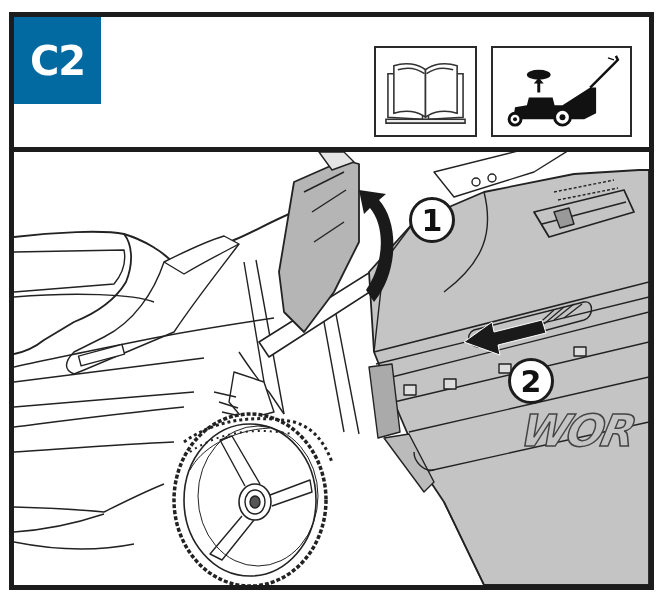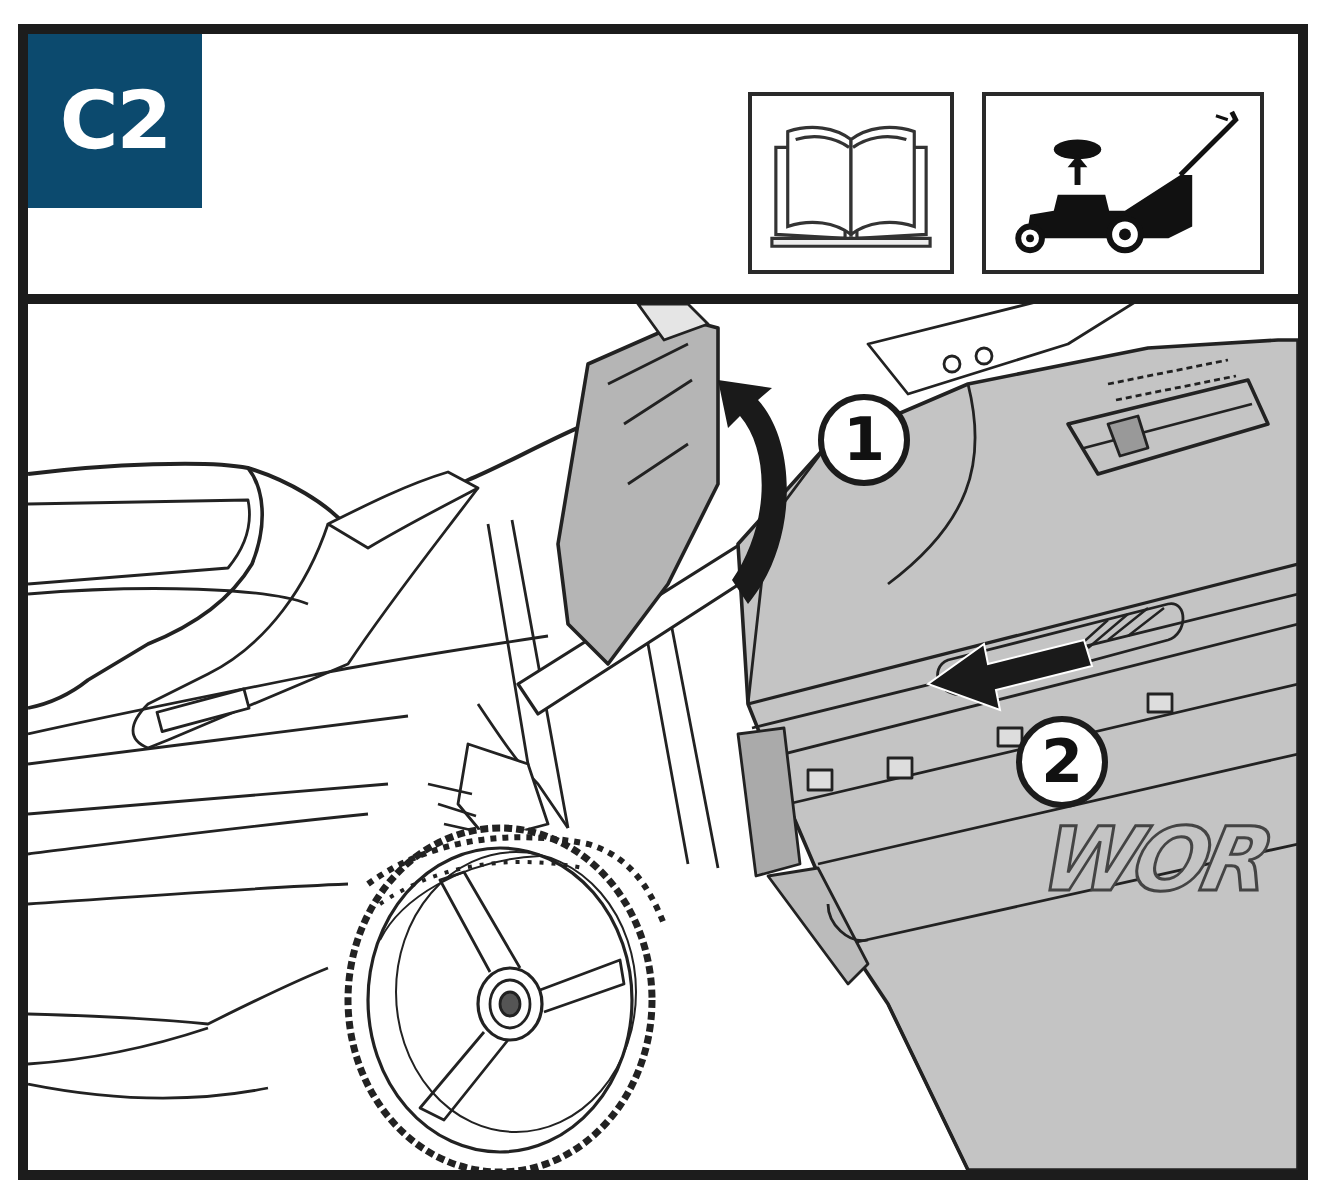--- a/index.html
+++ b/index.html
@@ -3,21 +3,21 @@
   <meta charset="utf-8">
   <style>
     html, body { margin: 0; padding: 0; background: #ffffff; }
     body { width: 662px; height: 596px; position: relative; overflow: hidden;
            font-family: "DejaVu Sans", sans-serif; }
     .panel { position: absolute; left: 9px; top: 12px; width: 645px; height: 578px;
              box-sizing: border-box; border: 5px solid #1c1c1c; background: #fff; }
     .header { position: absolute; left: 0; top: 0; width: 635px; height: 135px;
               border-bottom: 5px solid #1c1c1c; box-sizing: border-box; }
     .step-badge { position: absolute; left: 0; top: 0; width: 87px; height: 87px;
-                  background: #0c4a6e; color: #fff; display: flex; align-items: center;
+                  background: #0369a1; color: #fff; display: flex; align-items: center;
                   justify-content: center; font-family: "DejaVu Sans", sans-serif;
                   font-weight: bold; font-size: 40px; letter-spacing: -1px; }
     .icon-box { position: absolute; top: 29px; width: 103px; height: 91px;
                 border: 2px solid #2a2a2a; box-sizing: border-box; background: #fff; }
     .icon-manual { left: 360px; }
     .icon-mower  { left: 477px; width: 141px; }
     .icon-box svg { width: 100%; height: 100%; display: block; }
     .illustration { position: absolute; left: 0; top: 135px; width: 635px; height: 433px; overflow: hidden; }
     .illustration svg { position: absolute; left: 0; top: 0; }
     .callout { position: absolute; width: 46px; height: 46px; border-radius: 50%;

